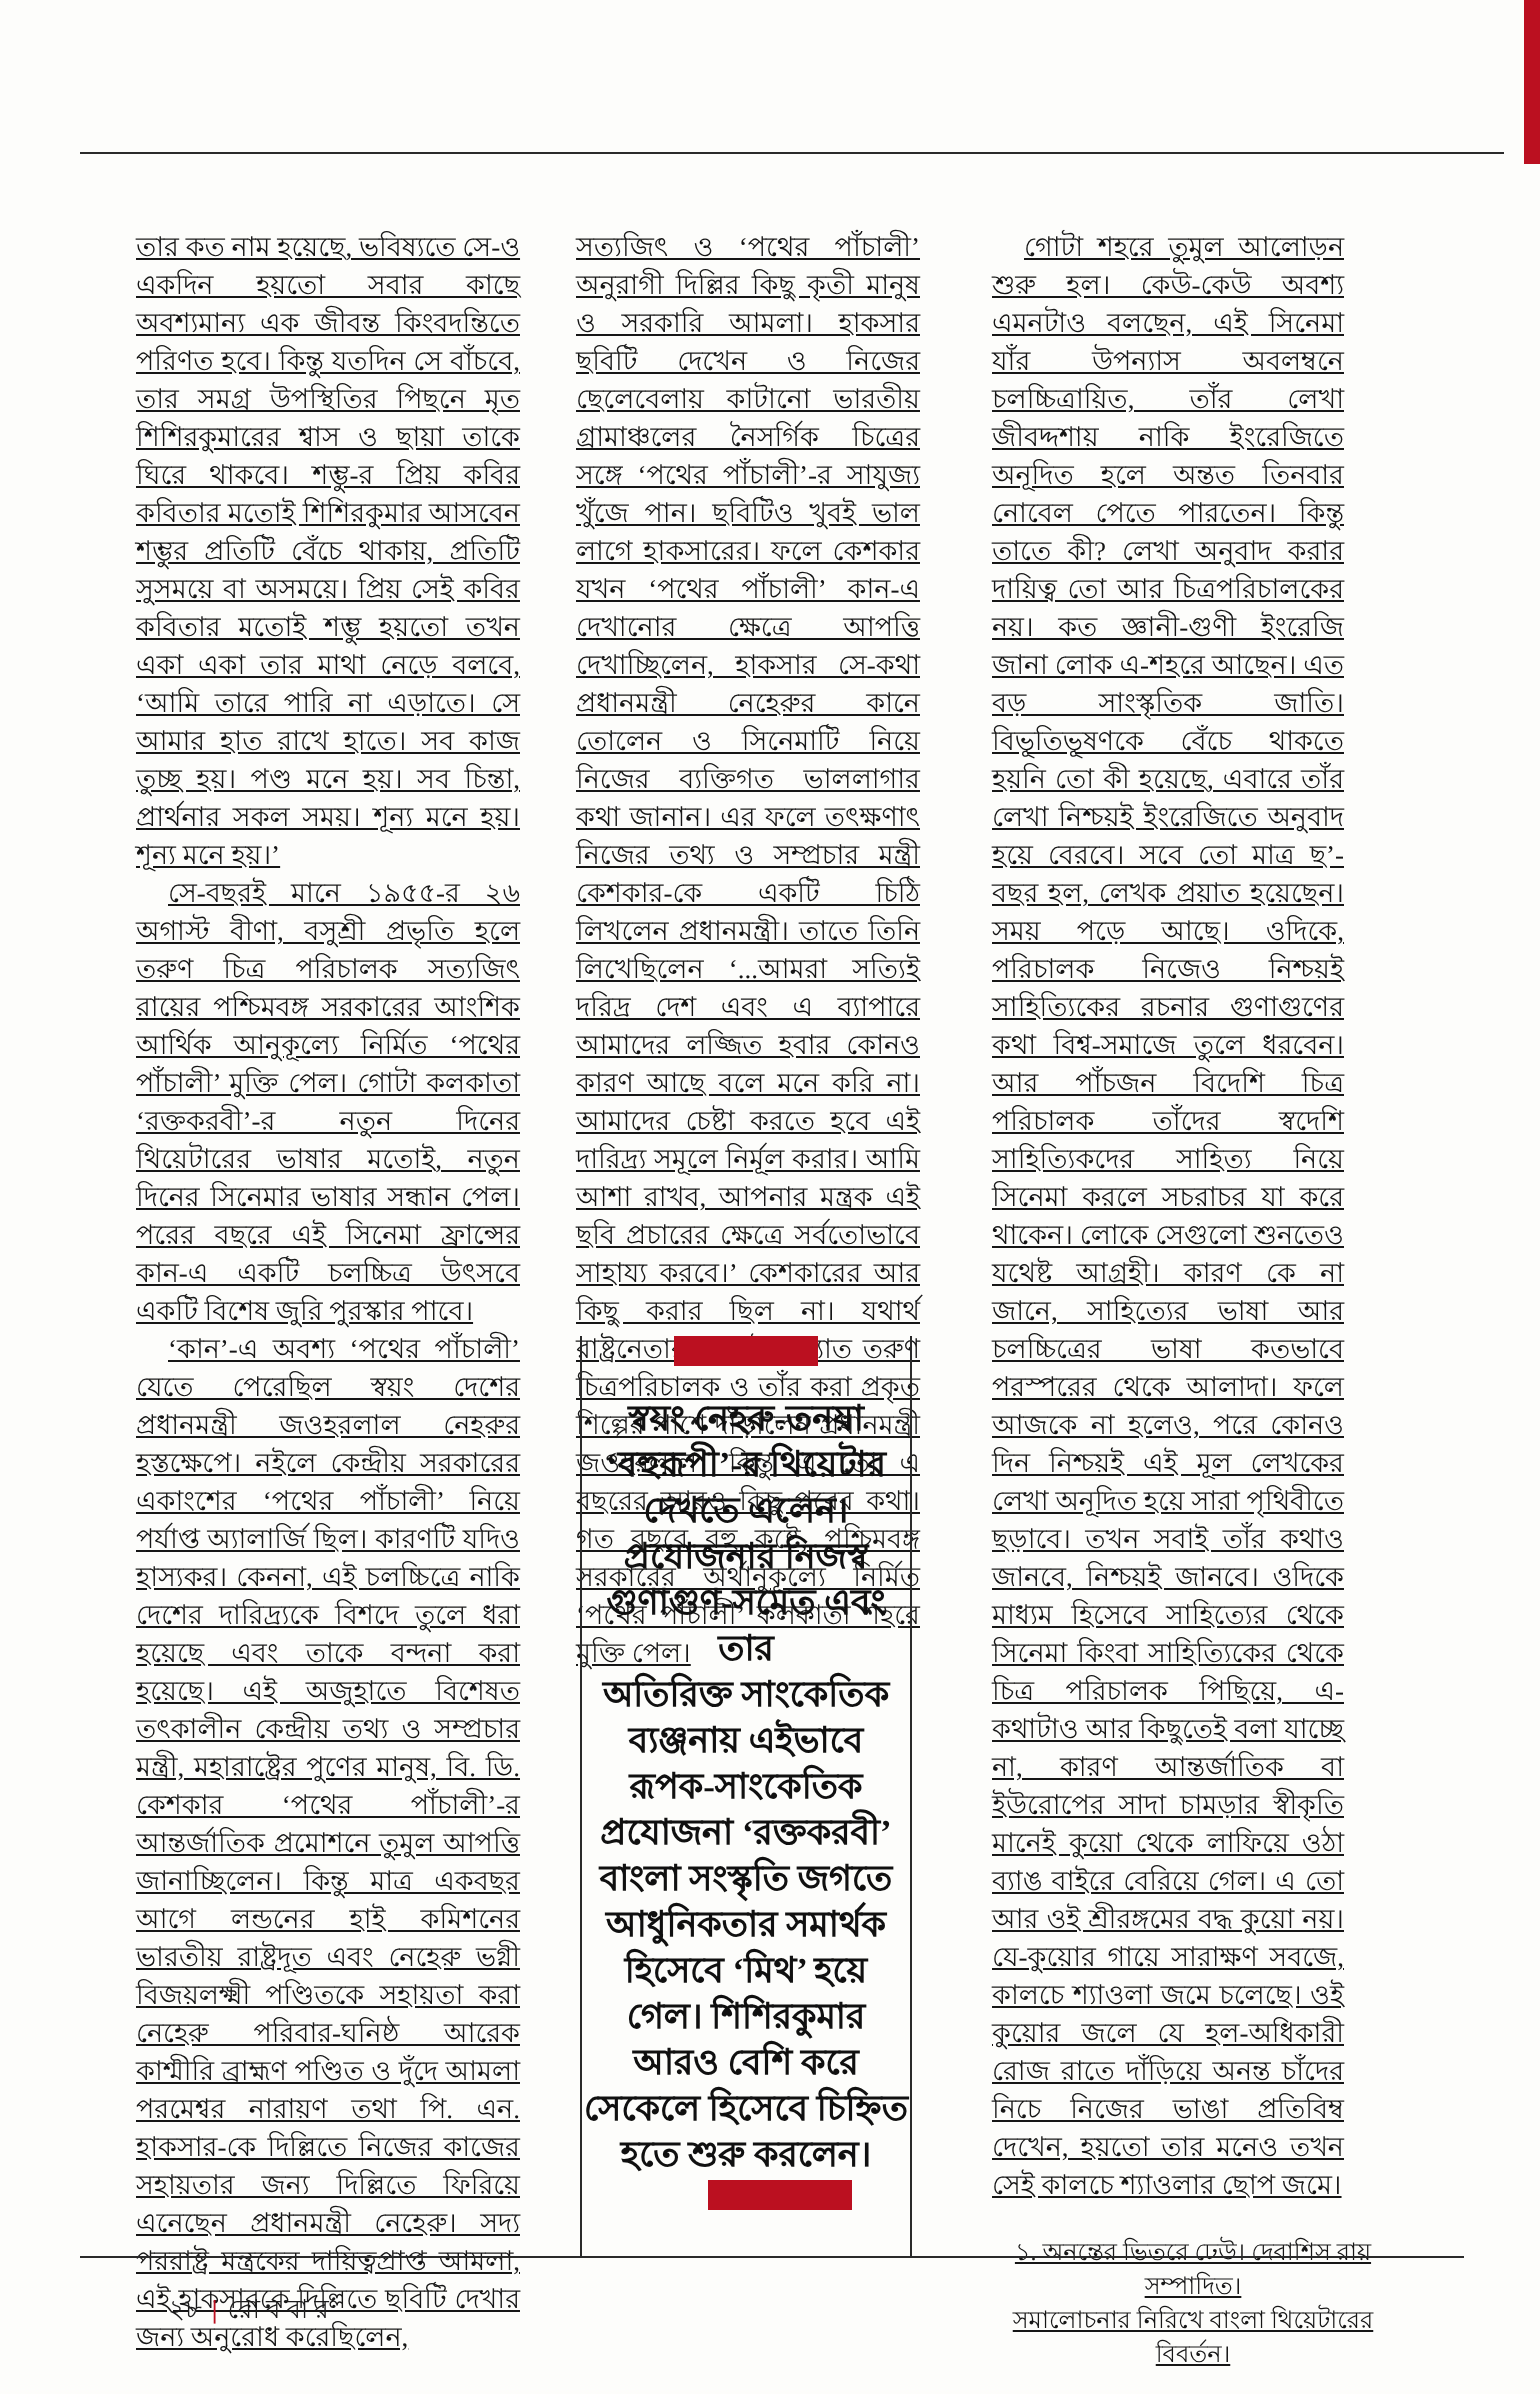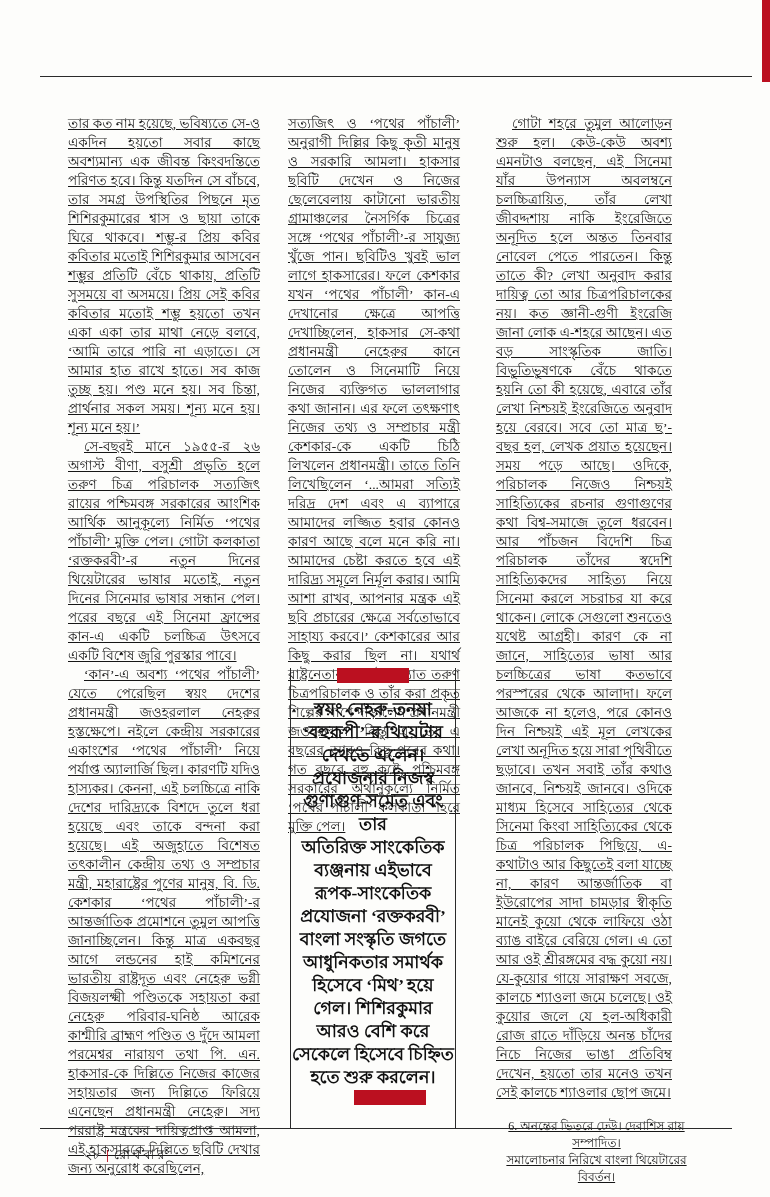--- a/index.html
+++ b/index.html
@@ -73,21 +73,21 @@
 গেল। শিশিরকুমার
 আরও বেশি করে
 সেকেলে হিসেবে চিহ্নিত
 হতে শুরু করলেন।</div>
   <div class="red-bar bottom" style="background:#bb1020;"></div>
 </div>
 
 <div class="col" id="col3">
   <p class="indent">গোটা শহরে তুমুল আলোড়ন শুরু হল। কেউ-কেউ অবশ্য এমনটাও বলছেন, এই সিনেমা যাঁর উপন্যাস অবলম্বনে চলচ্চিত্রায়িত, তাঁর লেখা জীবদ্দশায় নাকি ইংরেজিতে অনূদিত হলে অন্তত তিনবার নোবেল পেতে পারতেন। কিন্তু তাতে কী? লেখা অনুবাদ করার দায়িত্ব তো আর চিত্রপরিচালকের নয়। কত জ্ঞানী-গুণী ইংরেজি জানা লোক এ-শহরে আছেন। এত বড় সাংস্কৃতিক জাতি। বিভূতিভূষণকে বেঁচে থাকতে হয়নি তো কী হয়েছে, এবারে তাঁর লেখা নিশ্চয়ই ইংরেজিতে অনুবাদ হয়ে বেরবে। সবে তো মাত্র ছ’-বছর হল, লেখক প্রয়াত হয়েছেন। সময় পড়ে আছে। ওদিকে, পরিচালক নিজেও নিশ্চয়ই সাহিত্যিকের রচনার গুণাগুণের কথা বিশ্ব-সমাজে তুলে ধরবেন। আর পাঁচজন বিদেশি চিত্র পরিচালক তাঁদের স্বদেশি সাহিত্যিকদের সাহিত্য নিয়ে সিনেমা করলে সচরাচর যা করে থাকেন। লোকে সেগুলো শুনতেও যথেষ্ট আগ্রহী। কারণ কে না জানে, সাহিত্যের ভাষা আর চলচ্চিত্রের ভাষা কতভাবে পরস্পরের থেকে আলাদা। ফলে আজকে না হলেও, পরে কোনও দিন নিশ্চয়ই এই মূল লেখকের লেখা অনূদিত হয়ে সারা পৃথিবীতে ছড়াবে। তখন সবাই তাঁর কথাও জানবে, নিশ্চয়ই জানবে। ওদিকে মাধ্যম হিসেবে সাহিত্যের থেকে সিনেমা কিংবা সাহিত্যিকের থেকে চিত্র পরিচালক পিছিয়ে, এ-কথাটাও আর কিছুতেই বলা যাচ্ছে না, কারণ আন্তর্জাতিক বা ইউরোপের সাদা চামড়ার স্বীকৃতি মানেই কুয়ো থেকে লাফিয়ে ওঠা ব্যাঙ বাইরে বেরিয়ে গেল। এ তো আর ওই শ্রীরঙ্গমের বদ্ধ কুয়ো নয়। যে-কুয়োর গায়ে সারাক্ষণ সবজে, কালচে শ্যাওলা জমে চলেছে। ওই কুয়োর জলে যে হল-অধিকারী রোজ রাতে দাঁড়িয়ে অনন্ত চাঁদের নিচে নিজের ভাঙা প্রতিবিম্ব দেখেন, হয়তো তার মনেও তখন সেই কালচে শ্যাওলার ছোপ জমে।</p>
   <div class="refs">
-    <p class="ref-line">6. অনন্তের ভিতরে ঢেউ। দেবাশিস রায় সম্পাদিত।</p>
+    <p class="ref-line">১. অনন্তের ভিতরে ঢেউ। দেবাশিস রায় সম্পাদিত।</p>
     <p class="ref-line">সমালোচনার নিরিখে বাংলা থিয়েটারের বিবর্তন।</p>
 
   </div>
 </div>
 
 <div class="footer-rule"></div>
 <div class="footer">
   <span>২৮</span><span class="sep" style="color:#bb1020;">|</span><span class="mag">রোববার</span>
 </div>
 

